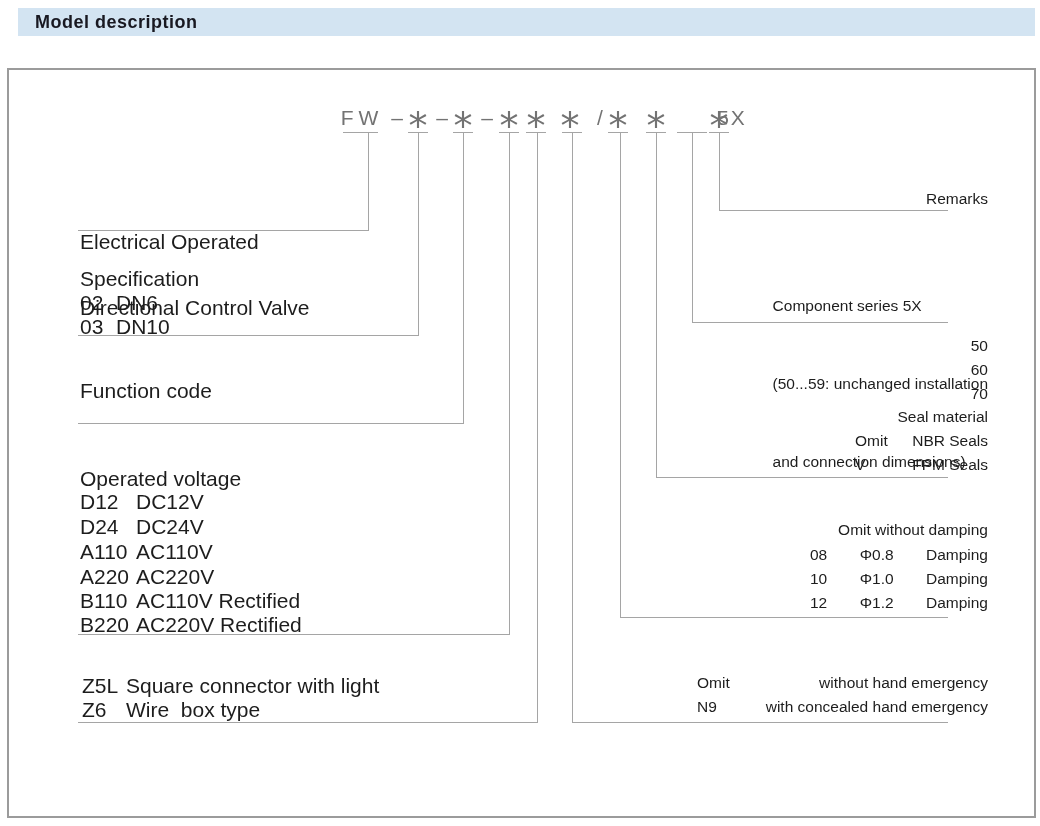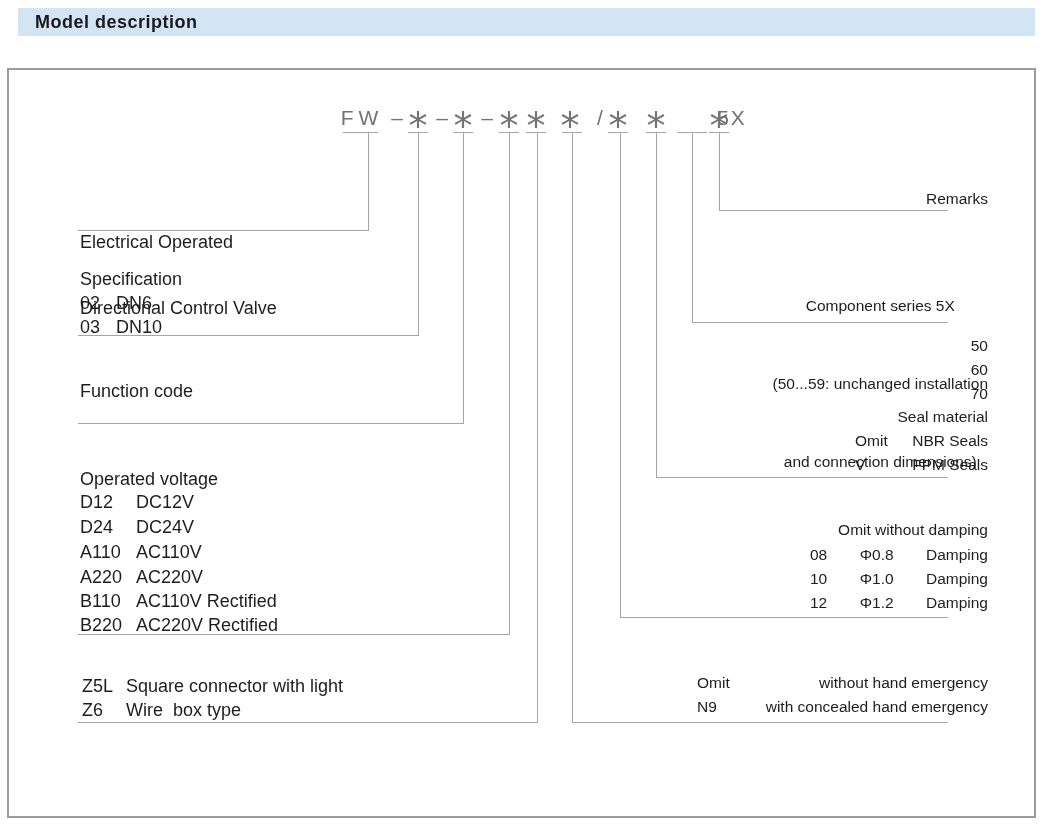--- a/index.html
+++ b/index.html
@@ -14,27 +14,27 @@
   .hl{position:absolute;height:1px;background:#a5a5a5;}
   .vl{position:absolute;width:1px;background:#a5a5a5;}
   
   .sym{position:absolute;top:105px;height:26px;line-height:26px;font-size:21px;
        color:#737373;transform:translateX(-50%);white-space:pre;}
   .sym-fw{letter-spacing:5px;}
   .sym-5x{letter-spacing:2px;margin-left:41px;}
   .sym-star{font-family:"DejaVu Sans",sans-serif;font-size:38px;
             transform:translateX(-50%) translateY(8px);}
   
-  .t{position:absolute;font-size:18px;line-height:24px;white-space:pre;color:#1d1d1d;}
+  .t{position:absolute;font-size:21px;line-height:24px;white-space:pre;color:#1d1d1d;}
   .row{display:flex;}
   .c-spec{display:inline-block;width:36px;}
   .c-volt{display:inline-block;width:56px;}
   .c-z{display:inline-block;width:44px;}
   .r{position:absolute;right:92px;font-size:15.5px;line-height:24px;
-     text-align:center;white-space:pre;color:#1d1d1d;}
+     text-align:left;white-space:pre;color:#1d1d1d;}
   .seal-row{position:absolute;right:92px;width:133px;display:flex;
             justify-content:space-between;font-size:15.5px;line-height:24px;white-space:pre;}
   .damp-row{position:absolute;right:92px;width:178px;display:flex;
             justify-content:space-between;font-size:15.5px;line-height:24px;white-space:pre;margin-left:40px;}
   .hand-row{position:absolute;right:92px;width:291px;display:flex;
             justify-content:space-between;font-size:15.5px;line-height:24px;white-space:pre;}
 </style>
 </head>
 <body>
 

